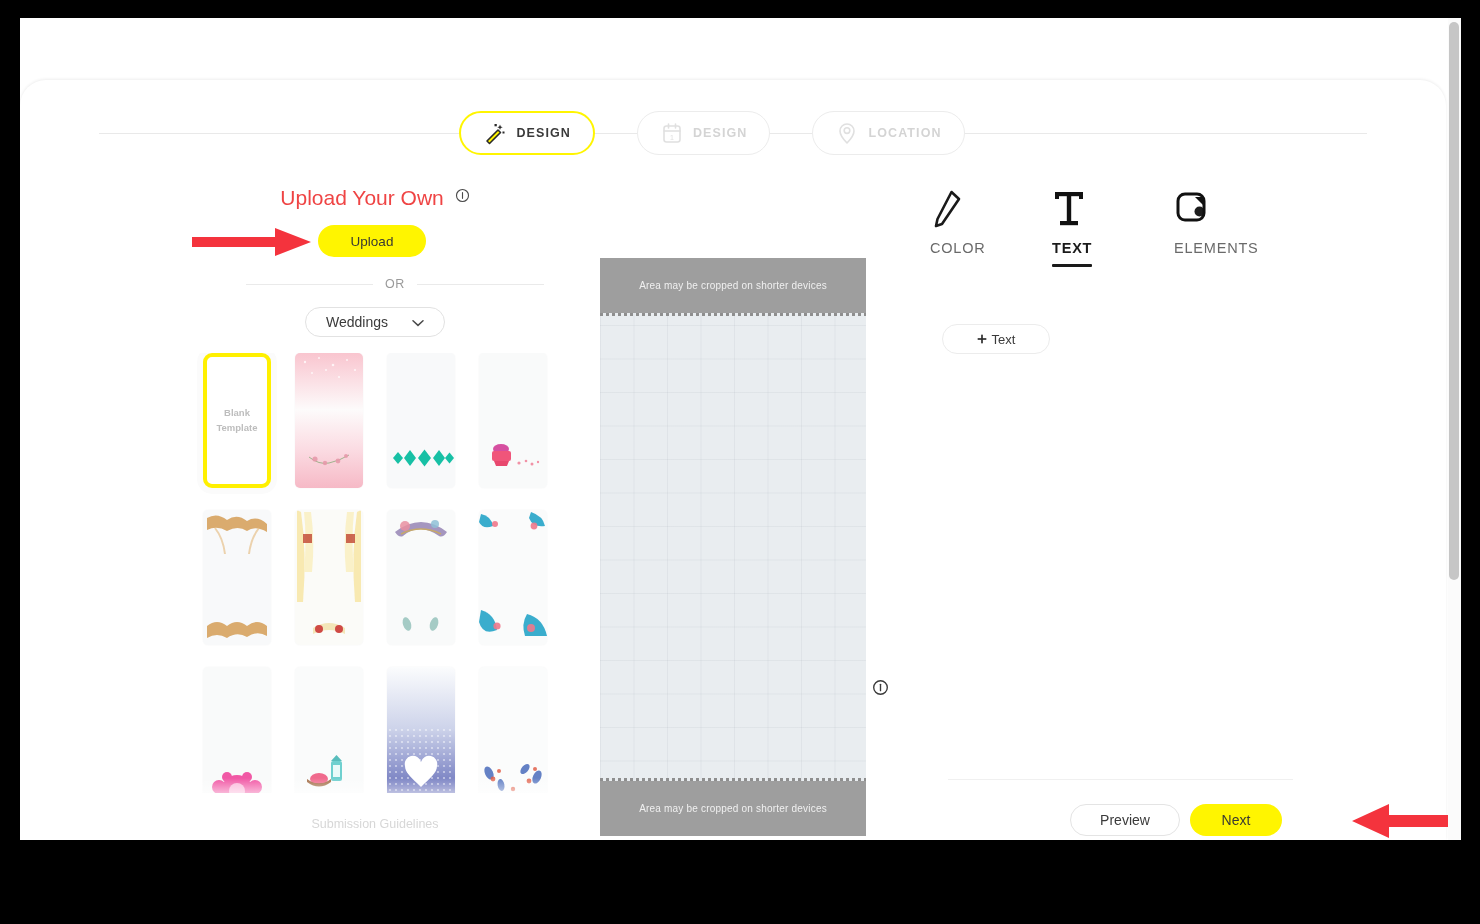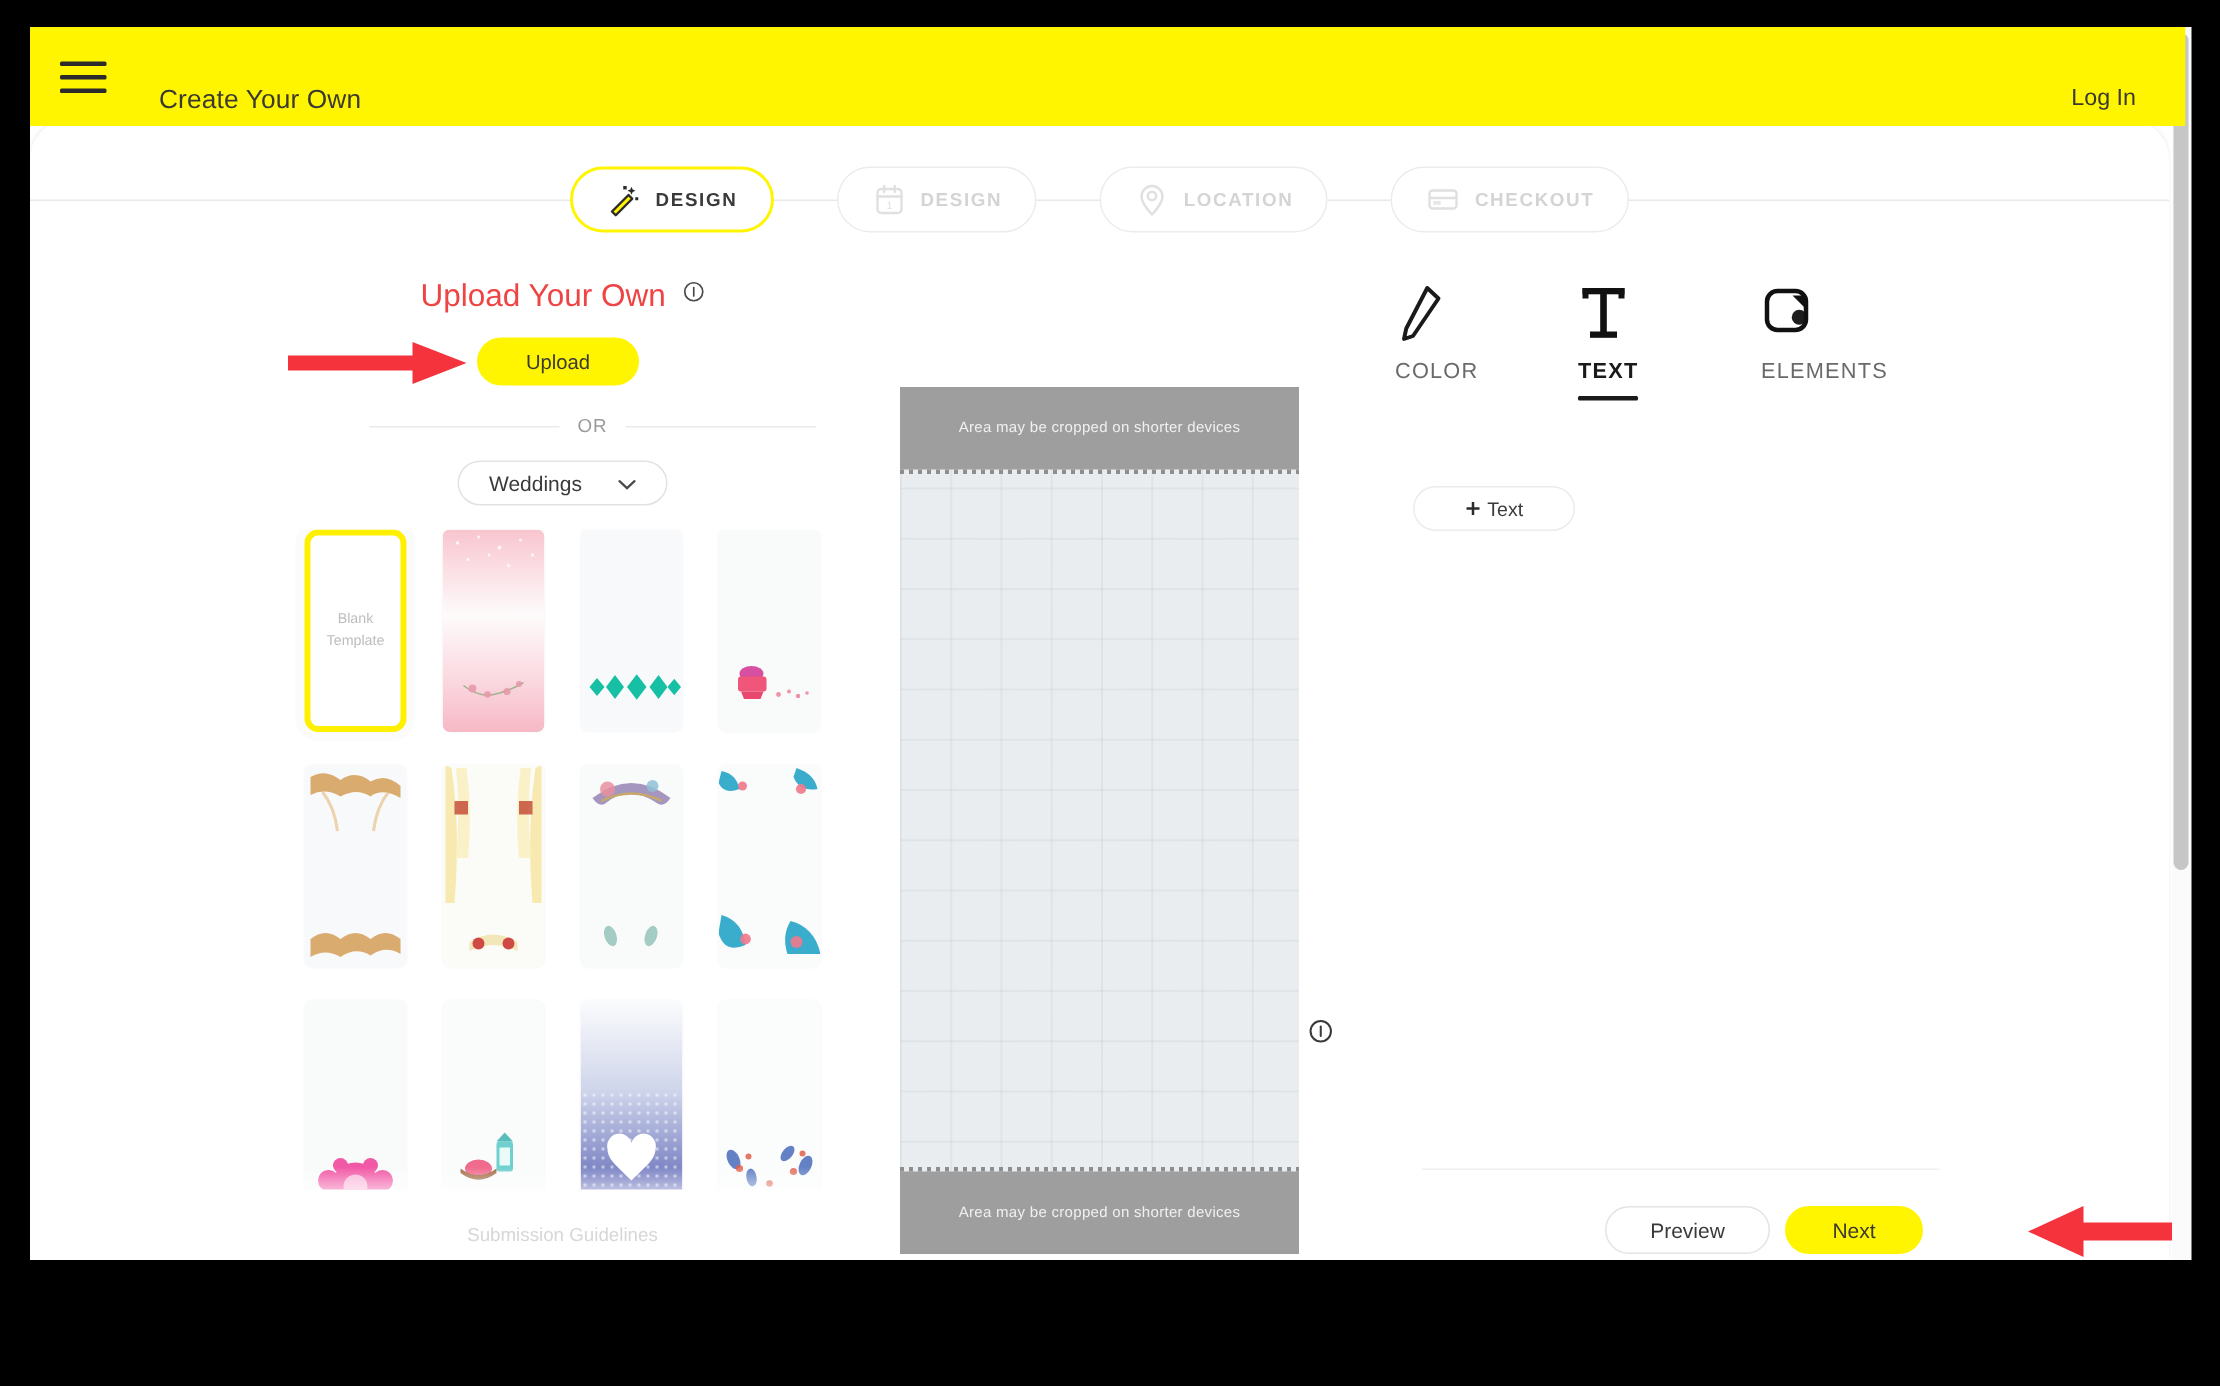--- a/index.html
+++ b/index.html
@@ -121,20 +121,21 @@
     display: flex; align-items: center; gap: 24px;
     height: 30px; padding: 0 20px;
     border: 1.3px solid #e2e2e2; border-radius: 16px;
     font-size: 14px; color: #3a3a3a; background: #fff; cursor: pointer;
   }
 
   #template-scroll {
     position: relative; margin-top: 16px;
     height: 440px; overflow: hidden;
     padding: 0 8px;
+    font-weight: bold;
   }
   #template-grid {
     display: grid;
     grid-template-columns: repeat(4, 68px);
     gap: 22px 24px;
     justify-content: center;
   }
   .thumb {
     width: 68px; height: 135px; border-radius: 5px;
     background: #f7f8f9; position: relative; overflow: hidden;
@@ -263,29 +264,20 @@
     position: absolute; left: 1449px; top: 22px;
     width: 10px; height: 558px;
     background: #c6c6c6; border-radius: 5px; cursor: pointer;
   }
 </style>
 </head>
 <body>
 
 <div id="viewport">
 
-  <div id="topbar">
-    <div id="hamburger">
-      <span></span>
-        <span></span>
-        <span></span>
-    </div>
-    <div id="brand-title">Create Your Own</div>
-    <div id="login-link">Log In</div>
-  </div>
 
   <div id="sheet">
 
     <div id="stepper">
       <div class="step-line edge"></div>
 
       <div class="step active">
         <span class="ico">
           <svg viewBox="0 0 24 24" width="24" height="24" fill="none">
             <path d="M4 20 L15 9 L17.5 11.5 L6.5 22.5 Z" fill="#FFF500" stroke="#2b2b2b" stroke-width="1.6" stroke-linejoin="round"></path>
@@ -317,30 +309,20 @@
           <svg viewBox="0 0 24 24" width="24" height="24" fill="none" stroke="#e0e0e0" stroke-width="1.6">
             <path d="M12 22s7-7.1 7-12a7 7 0 10-14 0c0 4.9 7 12 7 12z" stroke-linejoin="round"></path>
             <circle cx="12" cy="9.6" r="2.8"></circle>
           </svg>
         </span>
         <span class="lbl">LOCATION</span>
       </div>
 
       <div class="step-line"></div>
 
-      <div class="step">
-        <span class="ico">
-          <svg viewBox="0 0 24 24" width="24" height="24" fill="none" stroke="#e0e0e0" stroke-width="1.6">
-            <rect x="3" y="6" width="18" height="12" rx="2"></rect>
-            <path d="M3 11h18"></path>
-            <rect x="5.5" y="13" width="5" height="2.6" fill="#e8e8e8" stroke="none"></rect>
-          </svg>
-        </span>
-        <span class="lbl">CHECKOUT</span>
-      </div>
 
       <div class="step-line edge"></div>
     </div>
 
     <div id="cols">
 
       <div id="left-col">
 
         <div id="upload-heading">
           <span>Upload Your Own</span>

